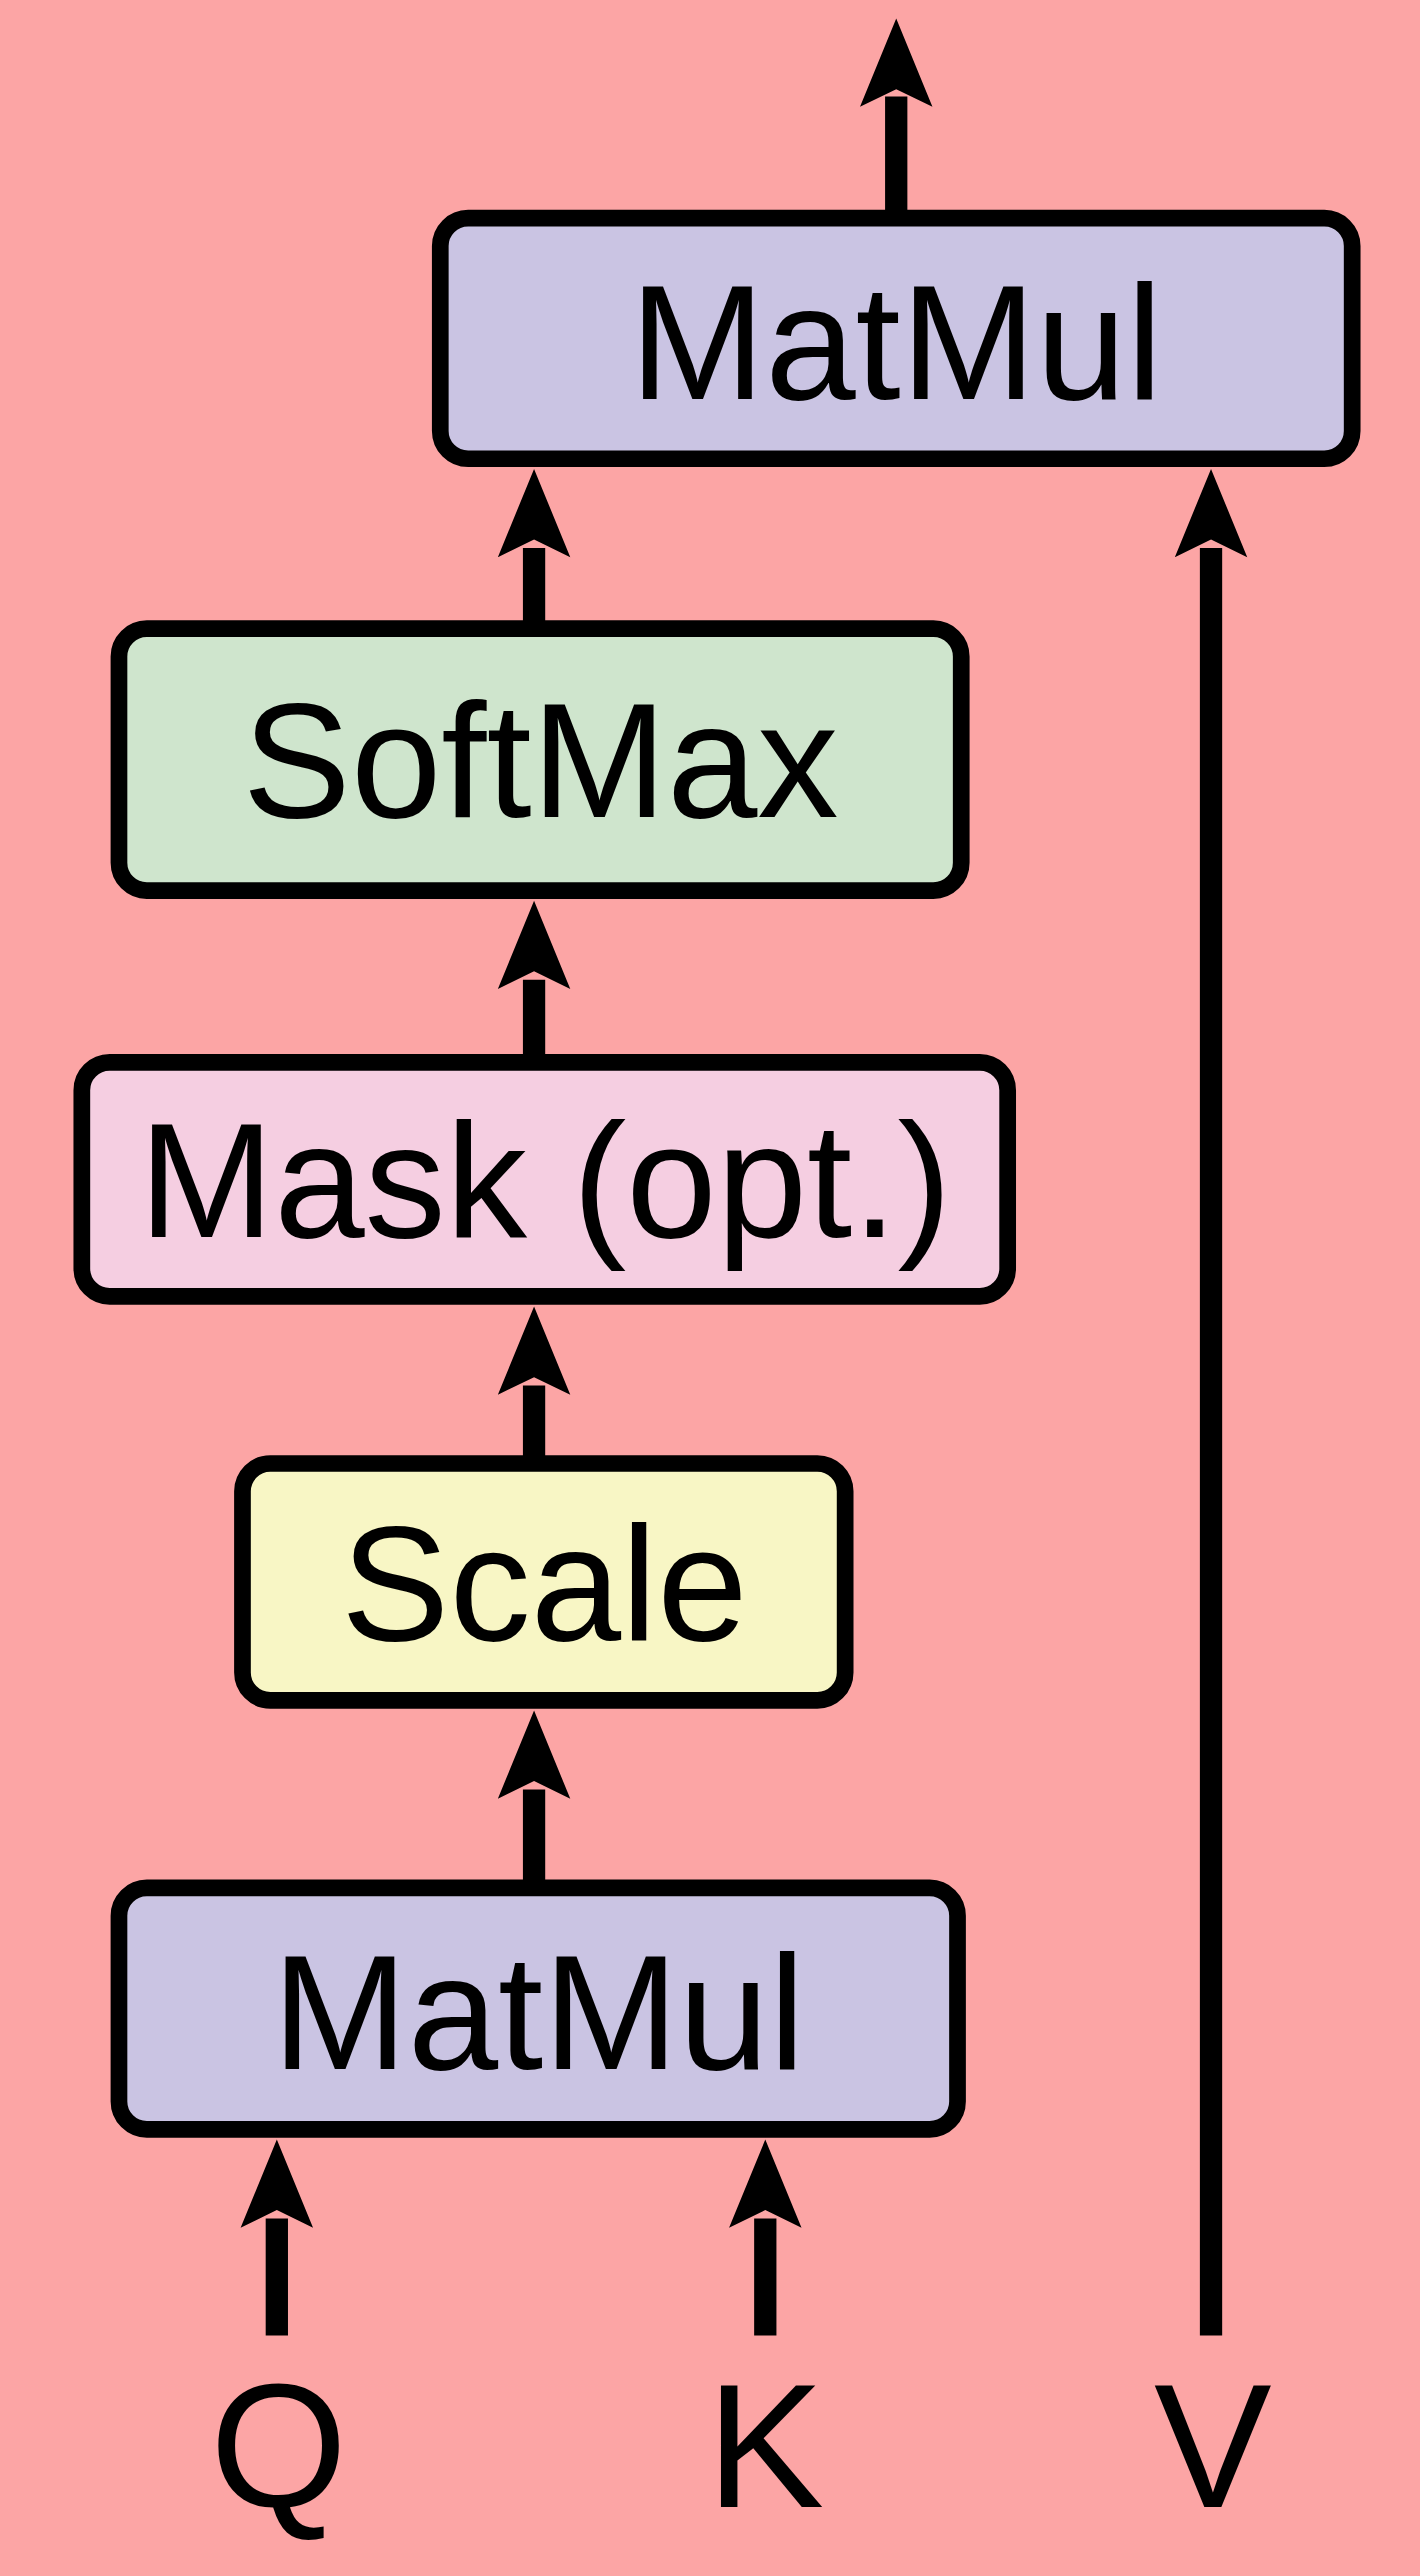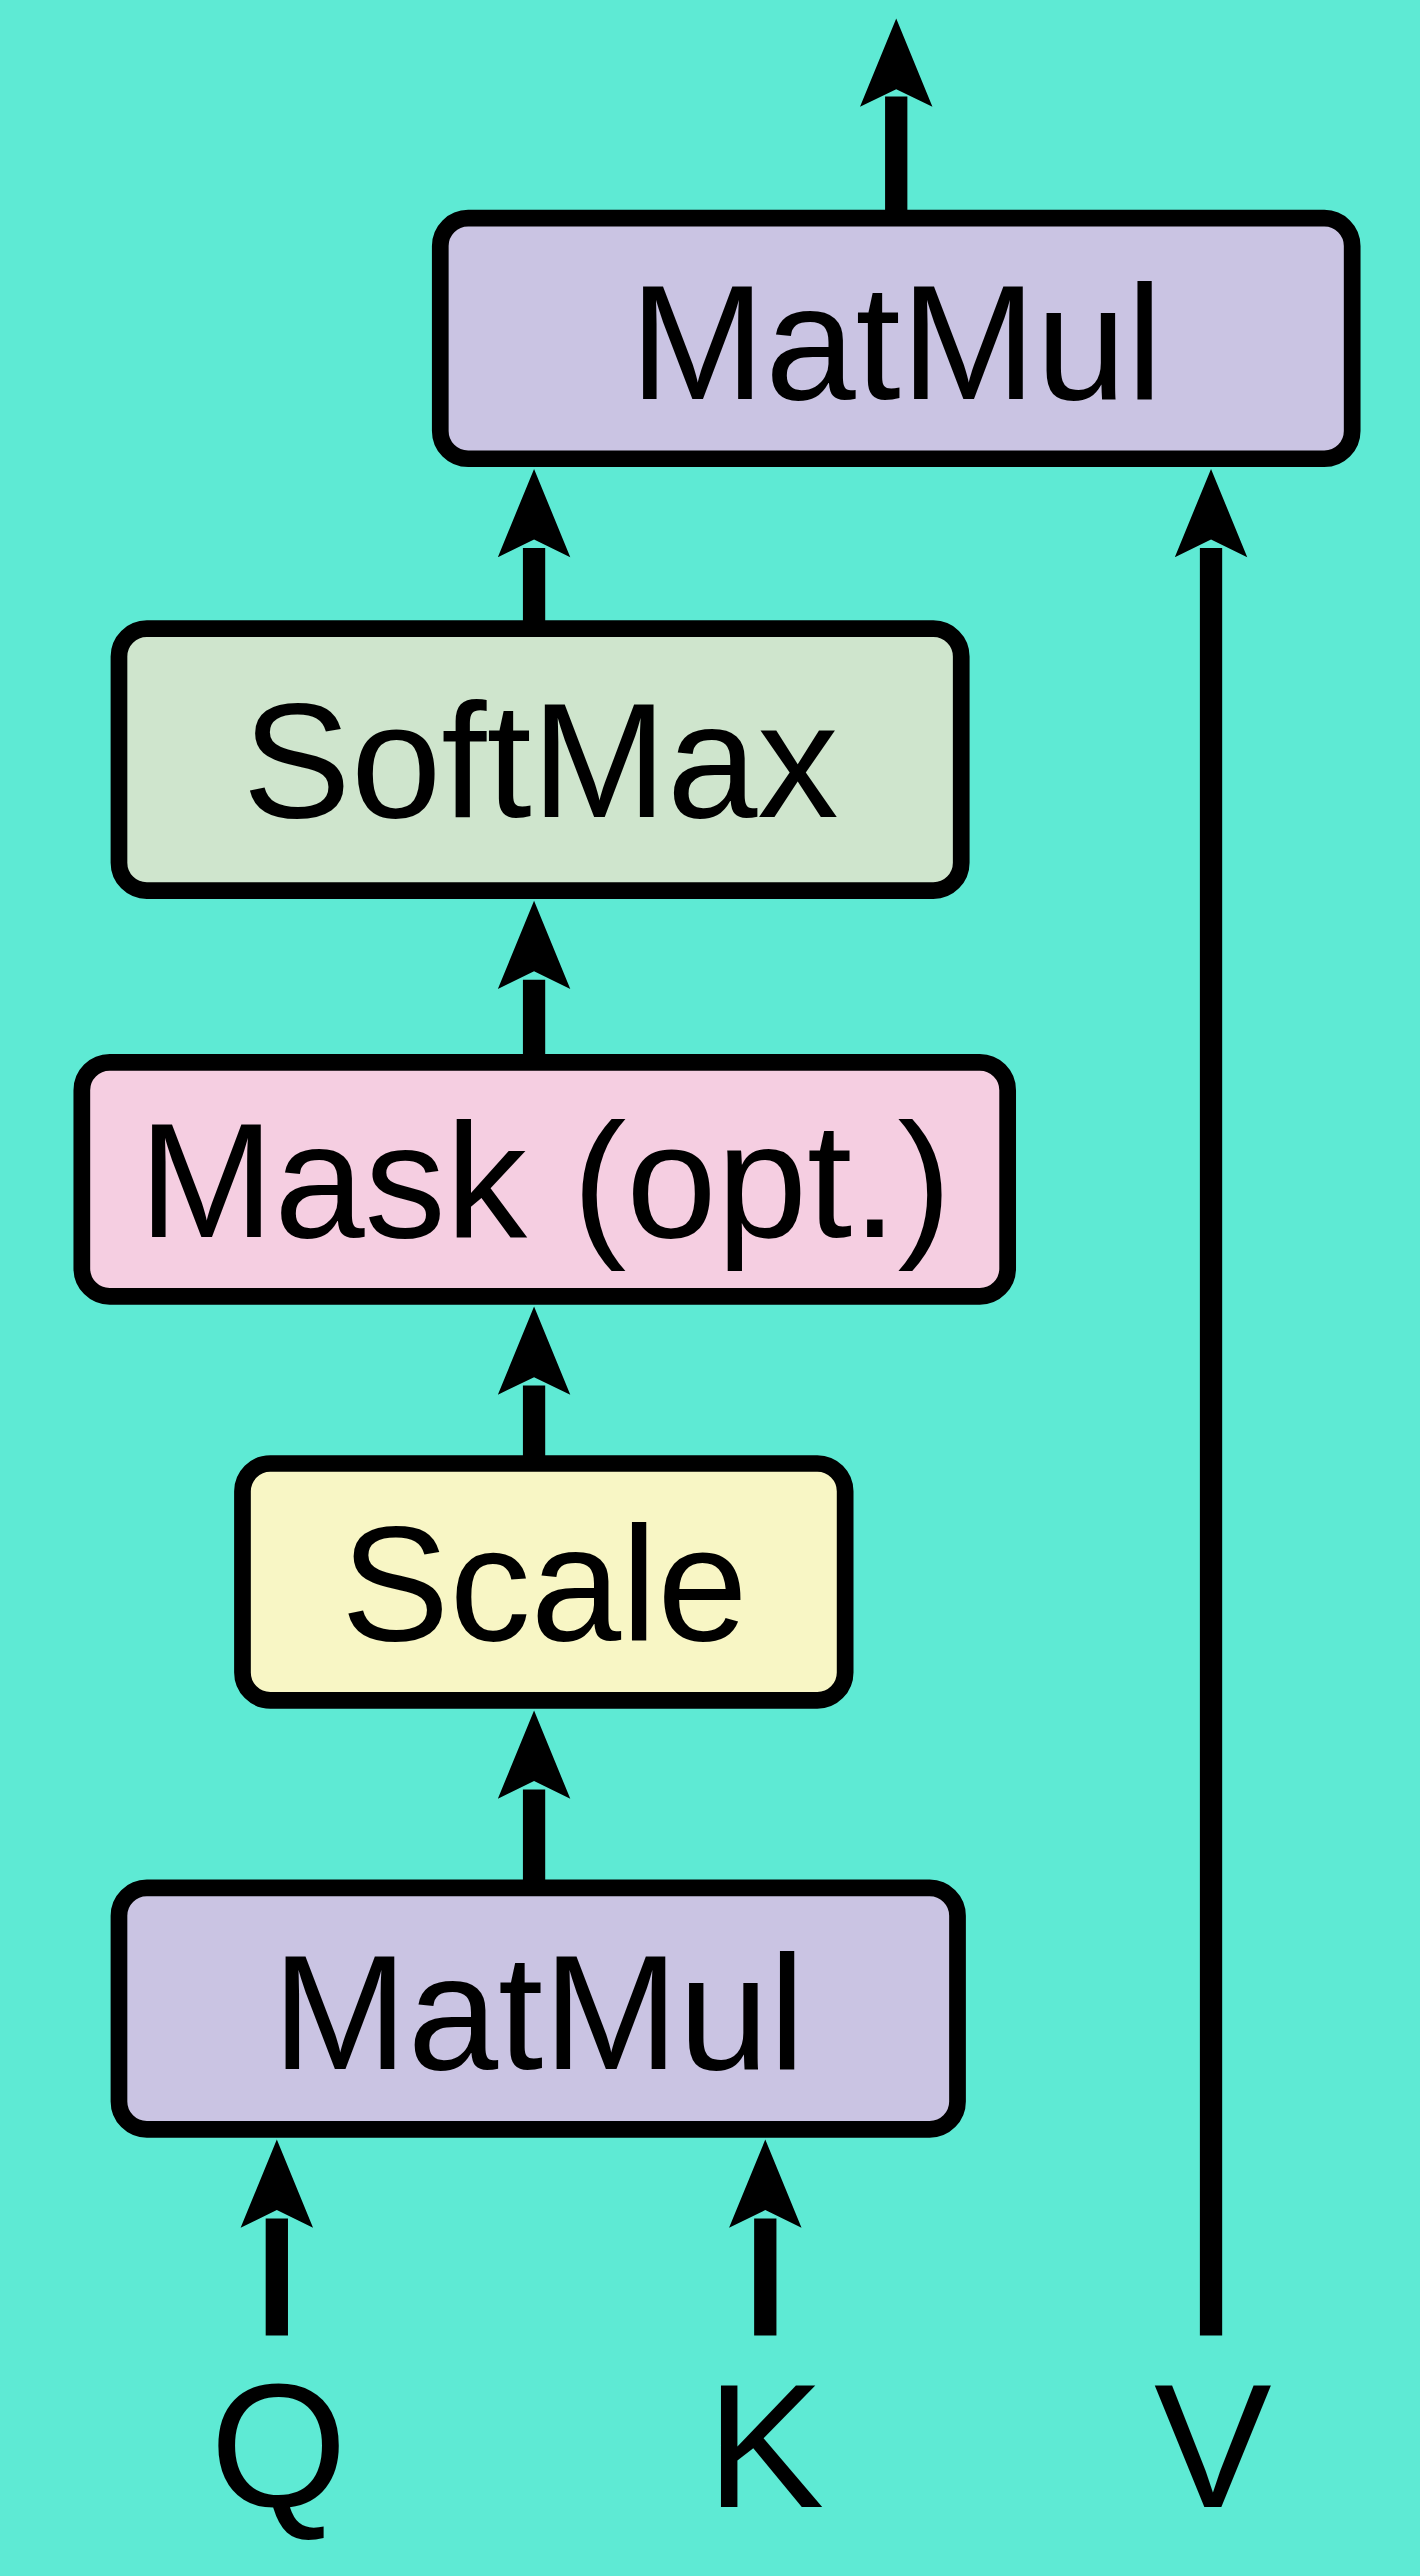--- a/index.html
+++ b/index.html
@@ -4,21 +4,21 @@
 <style>
   html, body {
     margin: 0;
     padding: 0;
     background: #ffffff;
   }
   .canvas {
     position: relative;
     width: 1421px;
     height: 2576px;
-    background: #5eead4;
+    background: #fca5a5;
     overflow: hidden;
   }
   svg.diagram {
     display: block;
     width: 1421px;
     height: 2576px;
     font-family: "Liberation Sans", "DejaVu Sans", sans-serif;
   }
   .node-rect {
     stroke: #000000;

